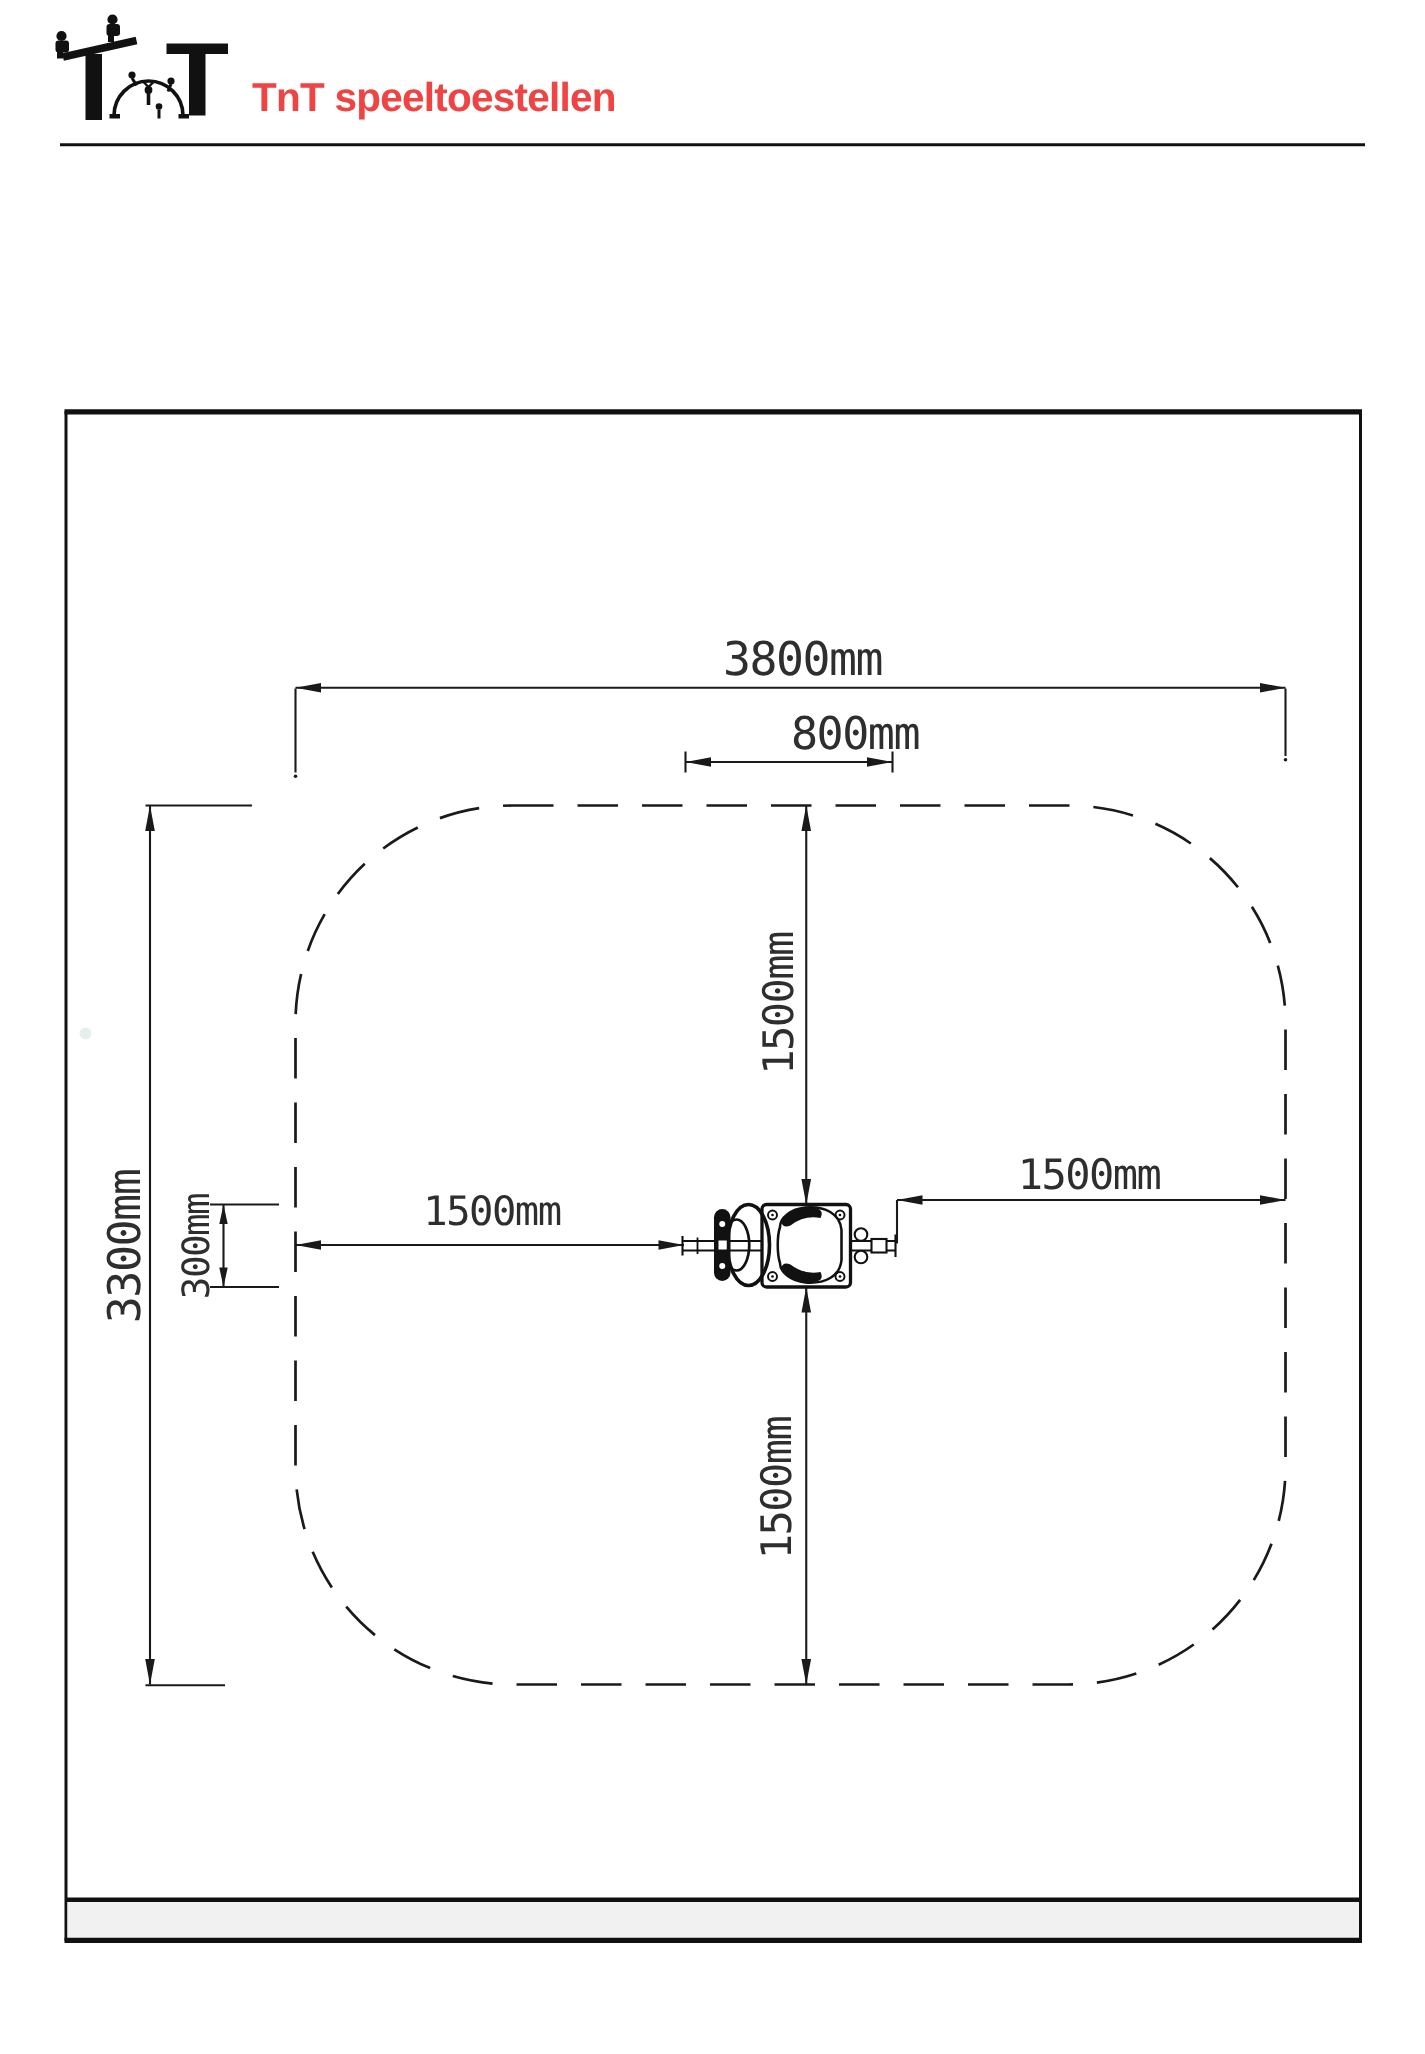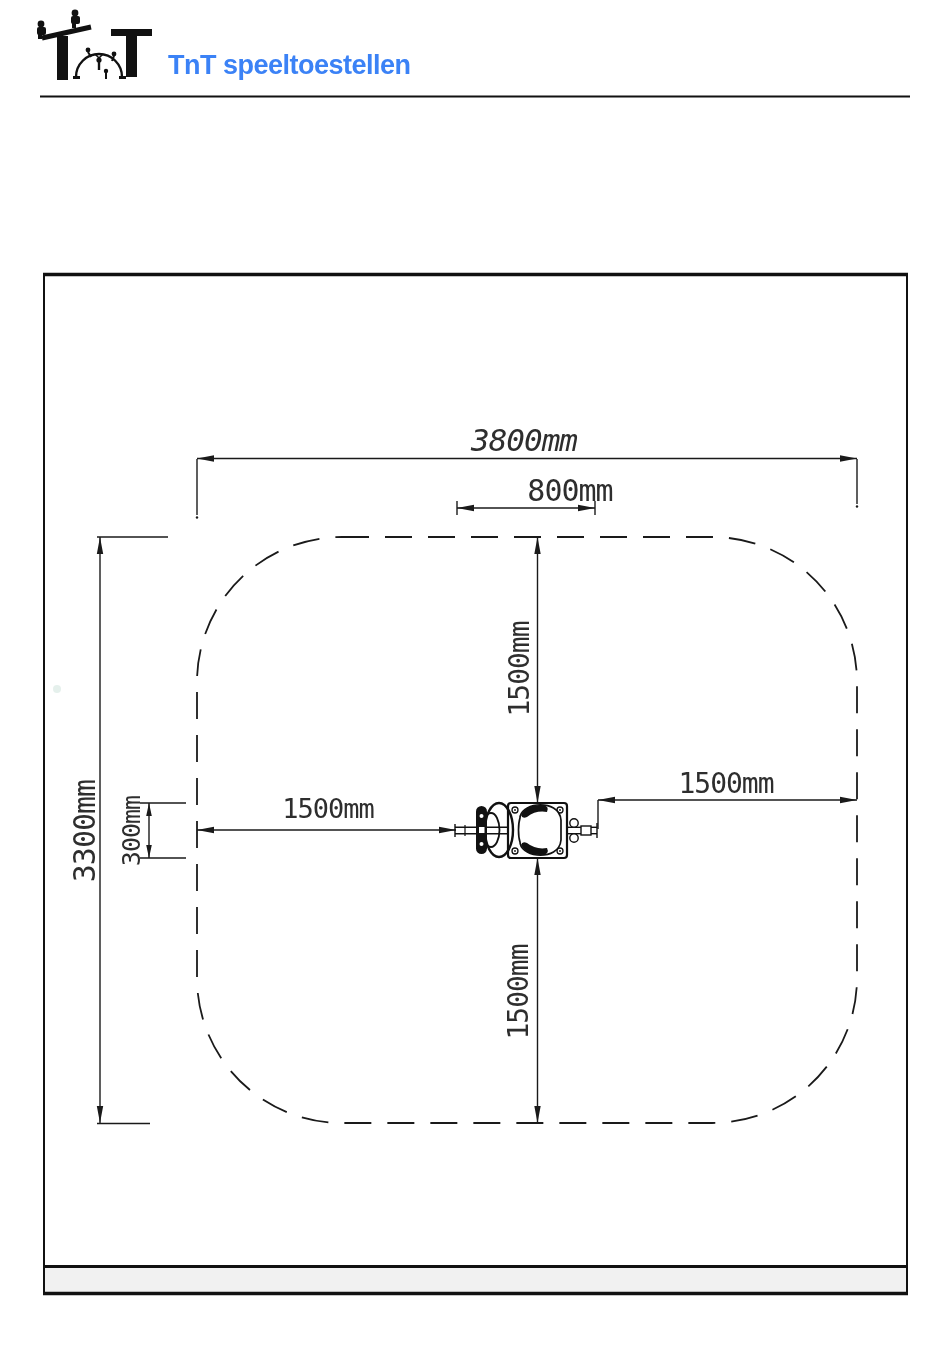--- a/index.html
+++ b/index.html
@@ -1,19 +1,19 @@
 <!DOCTYPE html>
 <html><head>
 <meta charset="utf-8">
 <style>
   html,body{margin:0;padding:0;background:#fff;}
   #page{position:relative;width:950px;height:1369px;background:#ffffff;overflow:hidden;
         font-family:"Liberation Sans", sans-serif;}
   .brand-title{position:absolute;left:168px;top:50px;font-size:27px;font-weight:bold;
-       color:#3b82f6;letter-spacing:-0.5px;white-space:nowrap;}
+       color:#ef4444;letter-spacing:-0.5px;white-space:nowrap;}
   .dim-label{position:absolute;font-family:"DejaVu Sans Mono", monospace;color:#2e2e2e;
        white-space:nowrap;letter-spacing:-1px;transform:translate(-50%,-50%);}
   .dim-label.rot{transform:translate(-50%,-50%) rotate(-90deg);}
   .fs31{font-size:31px;} .fs30{font-size:30px;} .fs28{font-size:28px;}
   .fs27{font-size:27px;} .fs25{font-size:25px;}
   svg{position:absolute;left:0;top:0;}
 </style>
 </head>
 <body>
 
@@ -170,21 +170,21 @@
       <rect x="479" y="827" width="5.5" height="6" fill="#fff"></rect>
 
       <circle cx="574" cy="823" r="4.2" fill="#fff" stroke="#111" stroke-width="1.4"></circle>
       <circle cx="574" cy="838" r="4.2" fill="#fff" stroke="#111" stroke-width="1.4"></circle>
       <rect x="581" y="826" width="10" height="9" fill="#fff" stroke="#111" stroke-width="1.4"></rect>
     </g>
   </svg>
 
   <div class="brand-title">TnT speeltoestellen</div>
 
-  <div class="dim-label fs31" style="left:524px;top:440px;font-style:italic;">3800mm</div>
+  <div class="dim-label fs31" style="left:535px;top:440px;">3800mm</div>
 
   <div class="dim-label fs30" style="left:526px;top:490px;margin-left:44px;">800mm</div>
 
   <div class="dim-label rot fs28" style="left:519px;top:669px;">1500mm</div>
 
   <div class="dim-label fs27" style="left:328px;top:808px;">1500mm</div>
 
   <div class="dim-label fs28" style="left:726px;top:783px;">1500mm</div>
 
   <div class="dim-label rot fs28" style="left:518px;top:992px;">1500mm</div>

